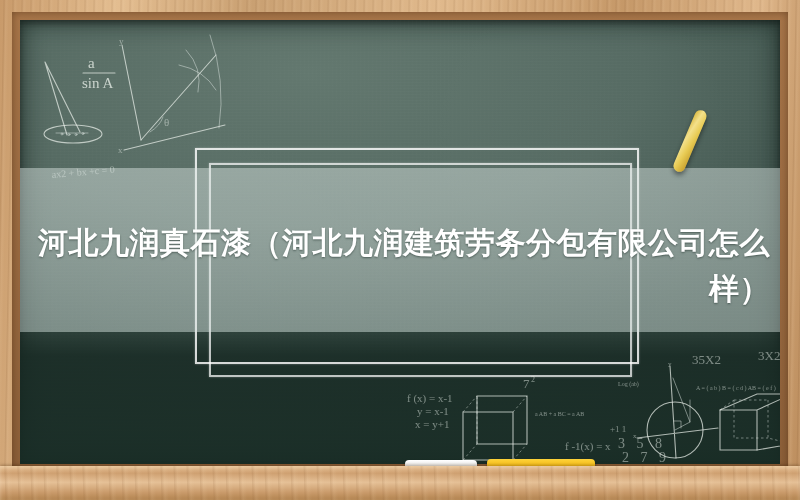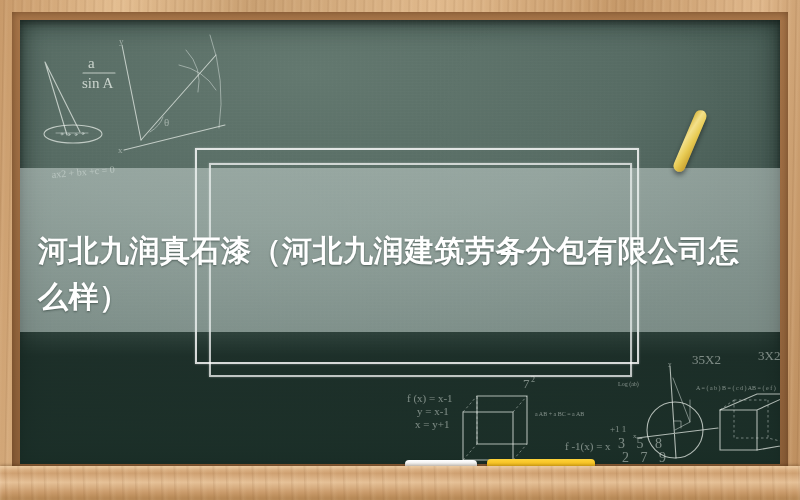--- a/index.html
+++ b/index.html
@@ -75,25 +75,26 @@
     position:absolute;left:0;right:0;top:148px;height:164px;
     background:linear-gradient(180deg,rgba(222,232,229,.46),rgba(214,226,222,.42));
   }
 
   
   .title-wrap{
     position:absolute;left:0;right:0;top:196px;
     padding:0 6px;
   }
   .title{
-    margin:12px;color:#ffffff;
+    margin:4px;color:#ffffff;
     font-family:"Liberation Sans","DejaVu Sans",sans-serif;
     font-weight:700;font-size:30px;line-height:46px;letter-spacing:.5px;
     text-shadow:0 1px 2px rgba(30,45,40,.55);
     word-break:break-all;
+    text-align:right;
   }
 
   
   .chalk-stick{
     position:absolute;left:664px;top:88px;width:12px;height:66px;
     border-radius:6px;
     background:linear-gradient(100deg,#d9b73e 0%,#f3e08a 30%,#e8cb54 60%,#c79f2c 100%);
     transform:rotate(23deg);
     box-shadow:1px 3px 5px rgba(0,0,0,.45);
   }

